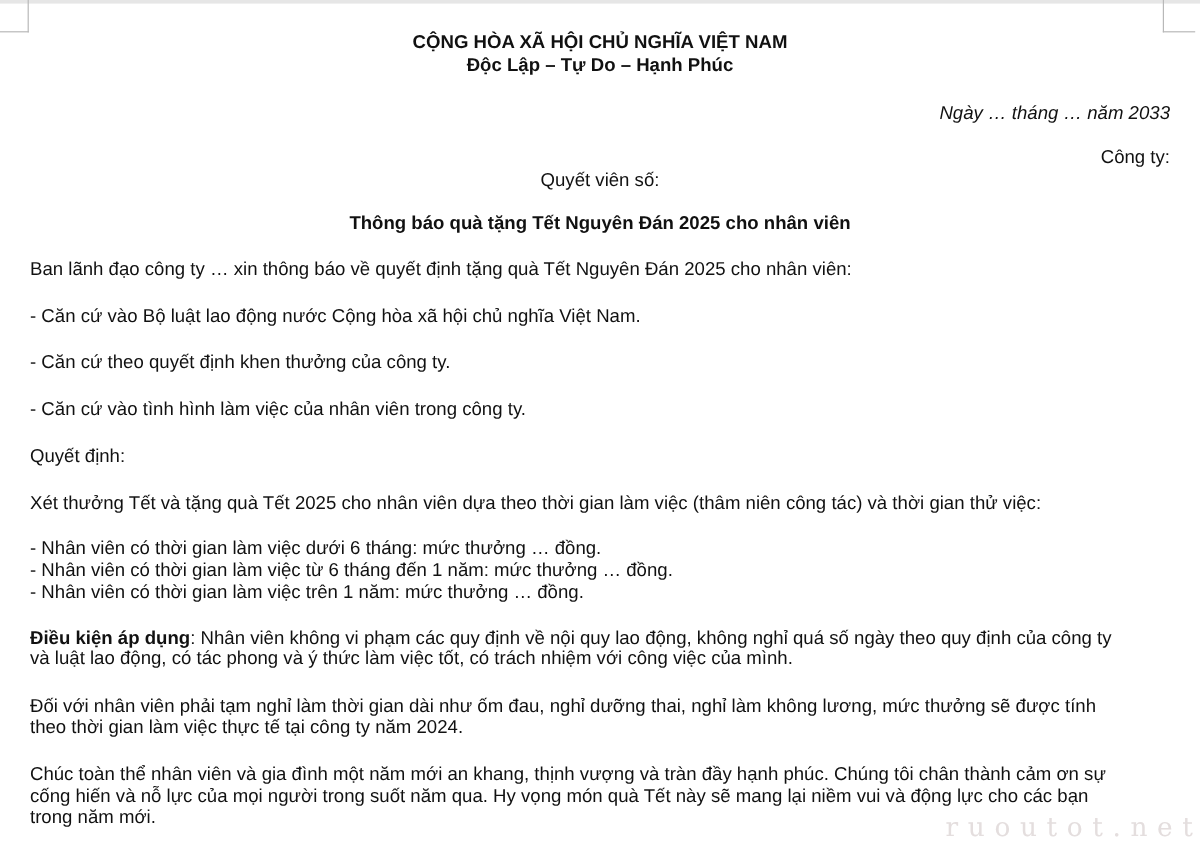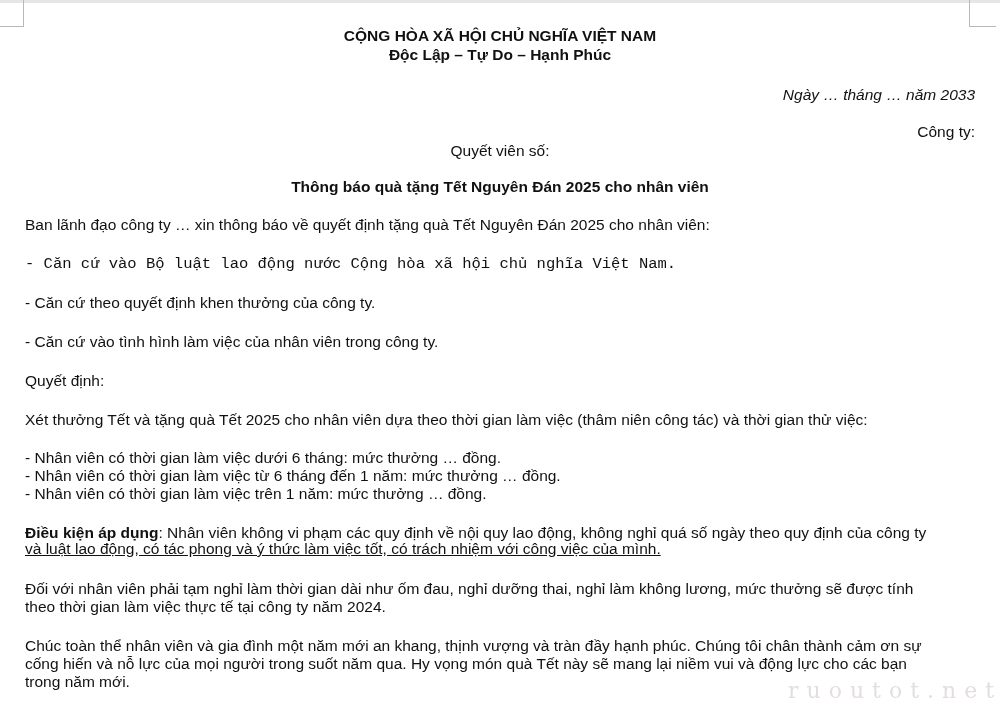--- a/index.html
+++ b/index.html
@@ -75,34 +75,34 @@
 
   <div class="line italic" style="top:86px; right:0;">Ngày … tháng … năm 2033</div>
 
   <div class="line center" style="top:123px;text-align:right;">Công ty:</div>
   <div class="line center" style="top:142px;">Quyết viên số:</div>
 
   <div class="line center bold" style="top:178px;">Thông báo quà tặng Tết Nguyên Đán 2025 cho nhân viên</div>
 
   <div class="line" style="left:0; top:216px;">Ban lãnh đạo công ty … xin thông báo về quyết định tặng quà Tết Nguyên Đán 2025 cho nhân viên:</div>
 
-  <div class="line" style="left:0; top:255px;font-family:Liberation Mono, monospace;">- Căn cứ vào Bộ luật lao động nước Cộng hòa xã hội chủ nghĩa Việt Nam.</div>
+  <div class="line" style="left:0; top:255px;">- Căn cứ vào Bộ luật lao động nước Cộng hòa xã hội chủ nghĩa Việt Nam.</div>
   <div class="line" style="left:0; top:294px;">- Căn cứ theo quyết định khen thưởng của công ty.</div>
   <div class="line" style="left:0; top:333px;">- Căn cứ vào tình hình làm việc của nhân viên trong công ty.</div>
 
   <div class="line" style="left:0; top:372px;">Quyết định:</div>
 
   <div class="line" style="left:0; top:411px;">Xét thưởng Tết và tặng quà Tết 2025 cho nhân viên dựa theo thời gian làm việc (thâm niên công tác) và thời gian thử việc:</div>
 
   <div class="line" style="left:0; top:449px;">- Nhân viên có thời gian làm việc dưới 6 tháng: mức thưởng … đồng.</div>
   <div class="line" style="left:0; top:467px;">- Nhân viên có thời gian làm việc từ 6 tháng đến 1 năm: mức thưởng … đồng.</div>
   <div class="line" style="left:0; top:485px;">- Nhân viên có thời gian làm việc trên 1 năm: mức thưởng … đồng.</div>
 
   <div class="line" style="left:0; top:524px;"><span class="bold">Điều kiện áp dụng</span><span>: Nhân viên không vi phạm các quy định về nội quy lao động, không nghỉ quá số ngày theo quy định của công ty</span></div>
-  <div class="line" style="left:0; top:540px;text-decoration:underline;">và luật lao động, có tác phong và ý thức làm việc tốt, có trách nhiệm với công việc của mình.</div>
+  <div class="line" style="left:0; top:540px;">và luật lao động, có tác phong và ý thức làm việc tốt, có trách nhiệm với công việc của mình.</div>
 
   <div class="line" style="left:0; top:580px;">Đối với nhân viên phải tạm nghỉ làm thời gian dài như ốm đau, nghỉ dưỡng thai, nghỉ làm không lương, mức thưởng sẽ được tính</div>
   <div class="line" style="left:0; top:598px;">theo thời gian làm việc thực tế tại công ty năm 2024.</div>
 
   <div class="line" style="left:0; top:637px;">Chúc toàn thể nhân viên và gia đình một năm mới an khang, thịnh vượng và tràn đầy hạnh phúc. Chúng tôi chân thành cảm ơn sự</div>
   <div class="line" style="left:0; top:655px;">cống hiến và nỗ lực của mọi người trong suốt năm qua. Hy vọng món quà Tết này sẽ mang lại niềm vui và động lực cho các bạn</div>
   <div class="line" style="left:0; top:673px;">trong năm mới.</div>
 </div>
 
 <div class="watermark">ruoutot.net</div>

